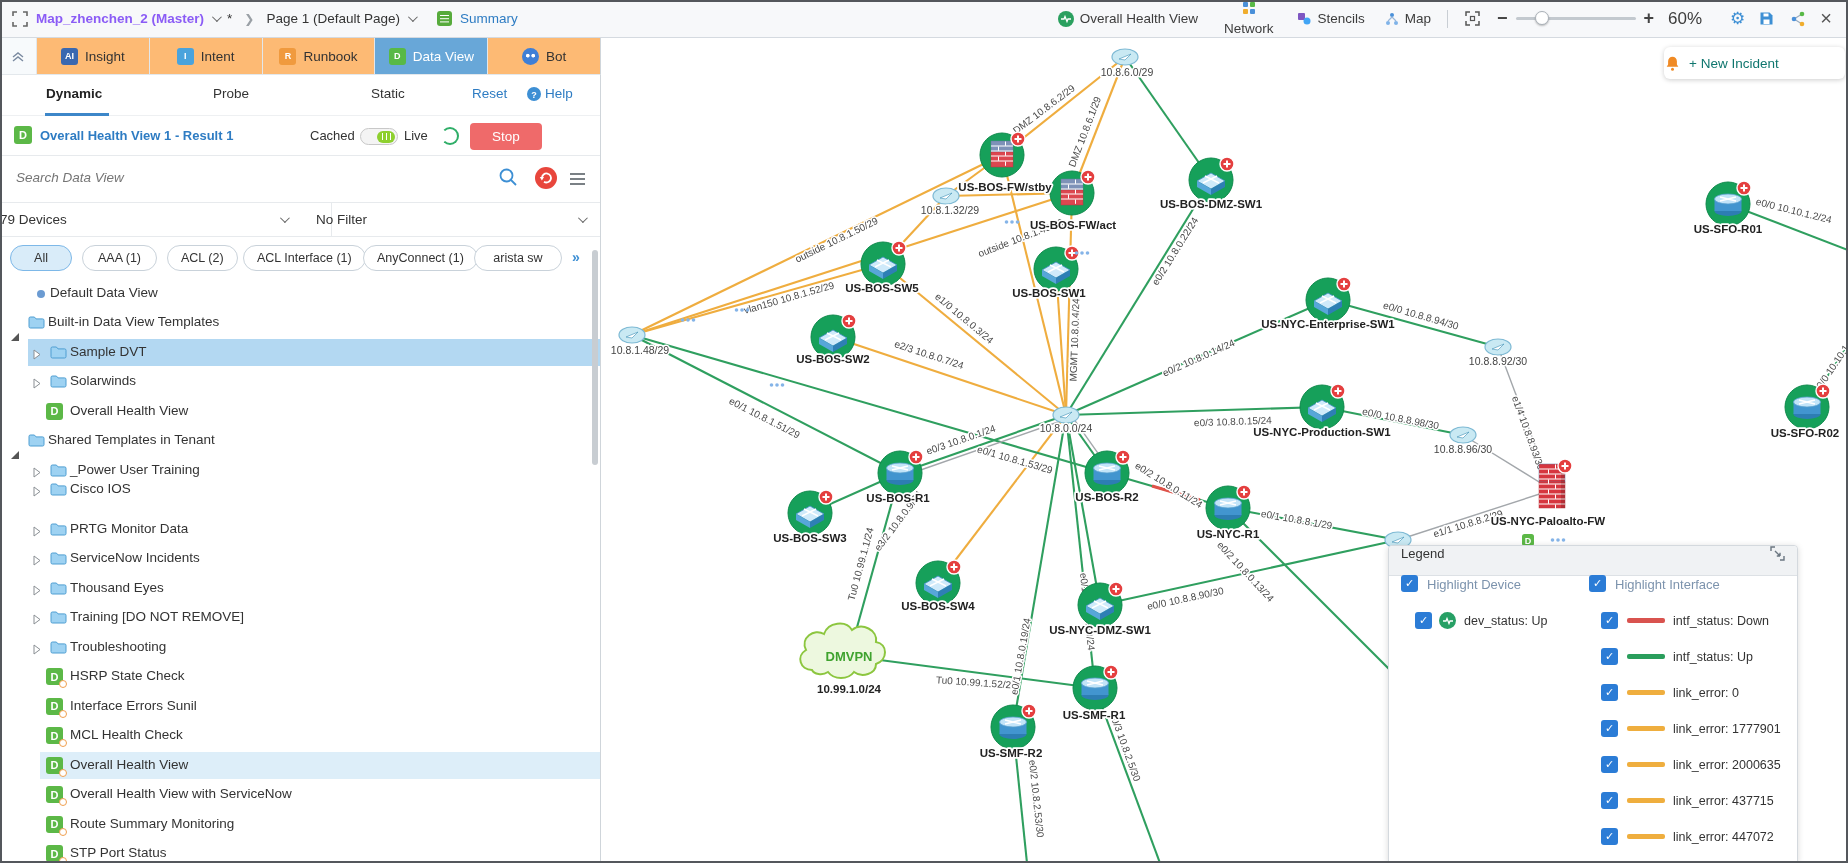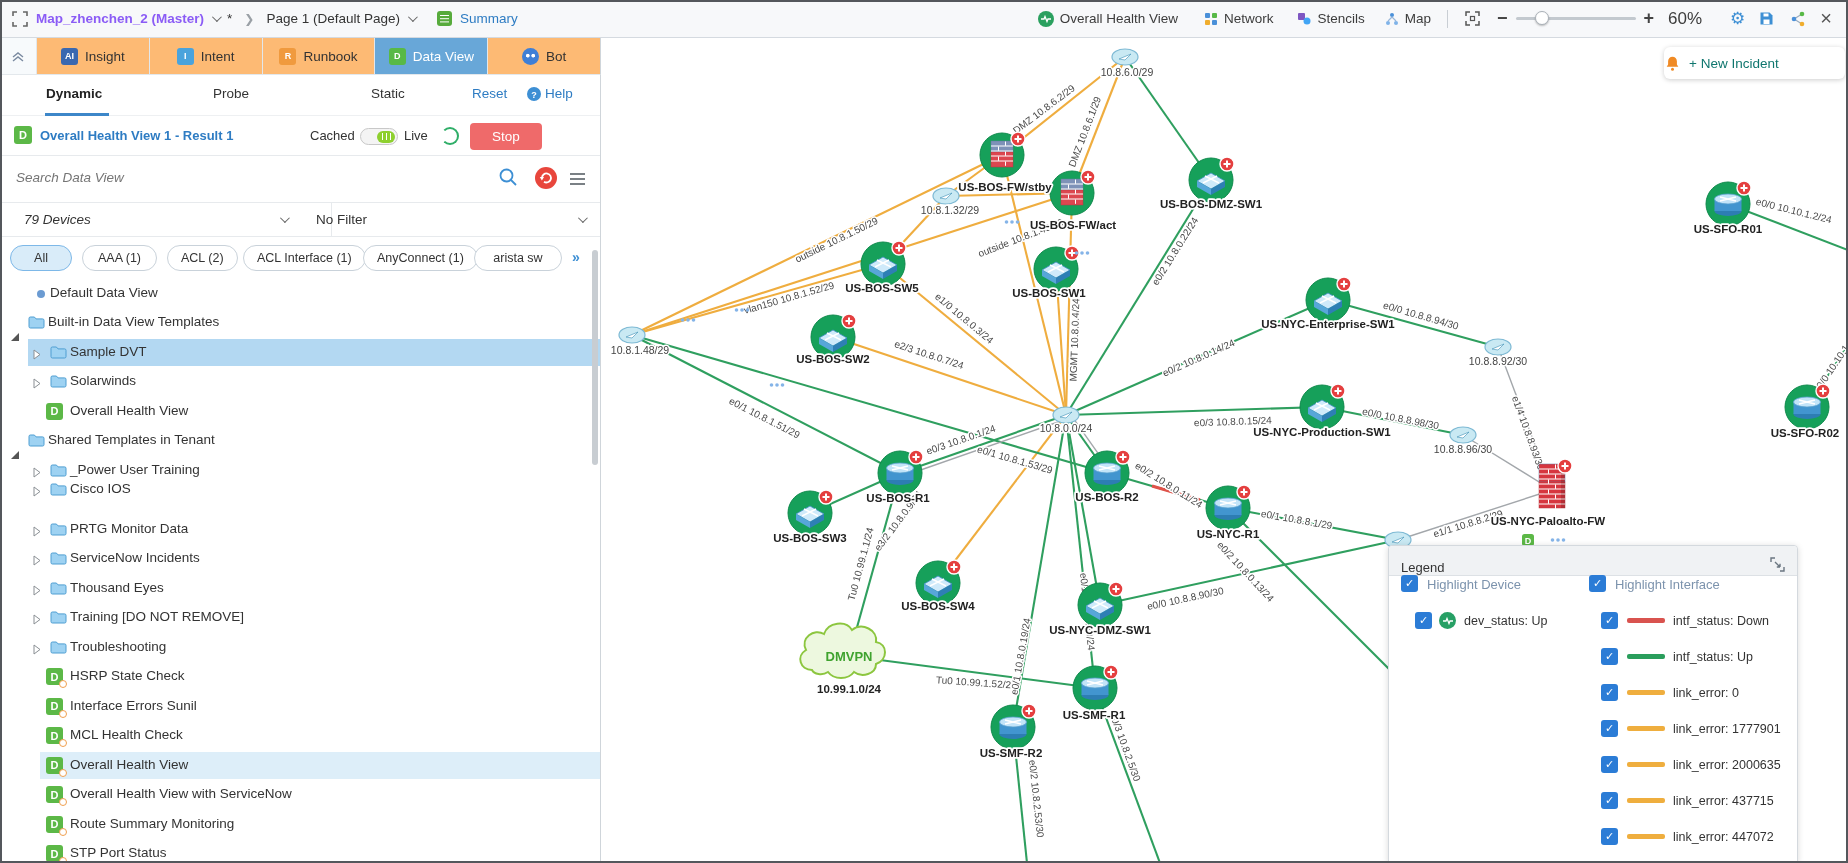--- a/index.html
+++ b/index.html
@@ -100,21 +100,21 @@
   
   .newinc { position:absolute; left:1664px; top:47px; width:181px; height:32px; background:#fff; border-radius:6px;
     box-shadow:0 1px 5px rgba(0,0,0,.2); display:flex; align-items:center; gap:8px;
     font-size:13.5px; color:#0f766e; z-index:20; border:none;}
 
   
   .legend { position:absolute; left:1388px; top:545px; width:410px; height:318px; background:#fff;
     border:1px solid #d4d9de; border-radius:4px 4px 0 0; box-shadow:0 1px 6px rgba(0,0,0,.15); z-index:15; }
   .leg-head { position:absolute; left:0; top:0; width:100%; height:30px; background:#f0f2f4;
     border-bottom:1px solid #dde1e5; border-radius:4px 4px 0 0; font-size:13px; color:#333;
-    display:flex; align-items:flex-end; padding:0 12px; }
+    display:flex; align-items:flex-start; padding:0 12px; }
   .leg-resize { margin-left:auto; color:#6a7ould; }
   .lchk { position:absolute; width:17px; height:17px; background:#2b7cd6; border-radius:3px; color:#fff;
     font-size:11px; display:flex; align-items:center; justify-content:center; }
   .leg-htxt { position:absolute; font-size:13px; color:#7c93ad; }
   .leg-itxt { position:absolute; font-size:12.5px; color:#333; white-space:nowrap; }
   .leg-swatch { position:absolute; width:38px; height:5px; border-radius:2px; }
   .leg-devic { position:absolute; width:17px; height:17px; border-radius:50%; background:#27a065;
     display:flex; align-items:center; justify-content:center; }
 </style>
 </head>
@@ -138,21 +138,21 @@
   </div>
   <div class="tb-right">
     <span class="tb-item">
       <span class="pulse-ic">
         <svg width="12" height="12" viewBox="0 0 12 12">
             <polyline points="1,6 4,6 5,3.5 7,8.5 8,6 11,6" fill="none" stroke="#fff" stroke-width="1.3"></polyline>
           </svg>
       </span>
       <span>Overall Health View</span>
     </span>
-    <span class="tb-item" style="margin-left:26px;">
+    <span class="tb-item" style="margin-left:26px;flex-direction:column;">
       <span class="ticon">
         <svg width="14" height="14" viewBox="0 0 14 14">
             <rect x="1" y="1" width="5" height="5" rx="1" fill="#4a90d9"></rect>
             <rect x="8" y="1" width="5" height="5" rx="1" fill="#58b947"></rect>
             <rect x="1" y="8" width="5" height="5" rx="1" fill="#f0ad2d"></rect>
             <rect x="8" y="8" width="5" height="5" rx="1" fill="#4a90d9"></rect>
           </svg>
       </span>
       <span>Network</span>
     </span>
@@ -278,21 +278,21 @@
       <svg width="24" height="24" viewBox="0 0 24 24">
           <circle cx="12" cy="12" r="11" fill="#e8463c"></circle>
           <path d="M8 12a4.5 4.5 0 1 1 2 3.7" stroke="#fff" stroke-width="1.8" fill="none"></path>
           <polygon points="5.8,11 10,11 7.9,14.6" fill="#fff"></polygon>
         </svg>
     </span>
     <span class="hamb"></span>
   </div>
 
   <div class="droprow">
-    <div class="dropcell" style="left:0; width:332px; border-right:1px solid #e7eaed; padding-left:24px;font-style:italic;">
+    <div class="dropcell" style="left:0; width:332px; border-right:1px solid #e7eaed; padding-left:0;">
       <span>79 Devices</span>
       <span class="chev" style="position:absolute; left:280px;"></span>
     </div>
     <div class="dropcell" style="left:300px; width:301px; padding-left:16px;">
       <span>No Filter</span>
       <span class="chev" style="position:absolute; left:278px;"></span>
     </div>
   </div>
 
   <div class="chiprow">

